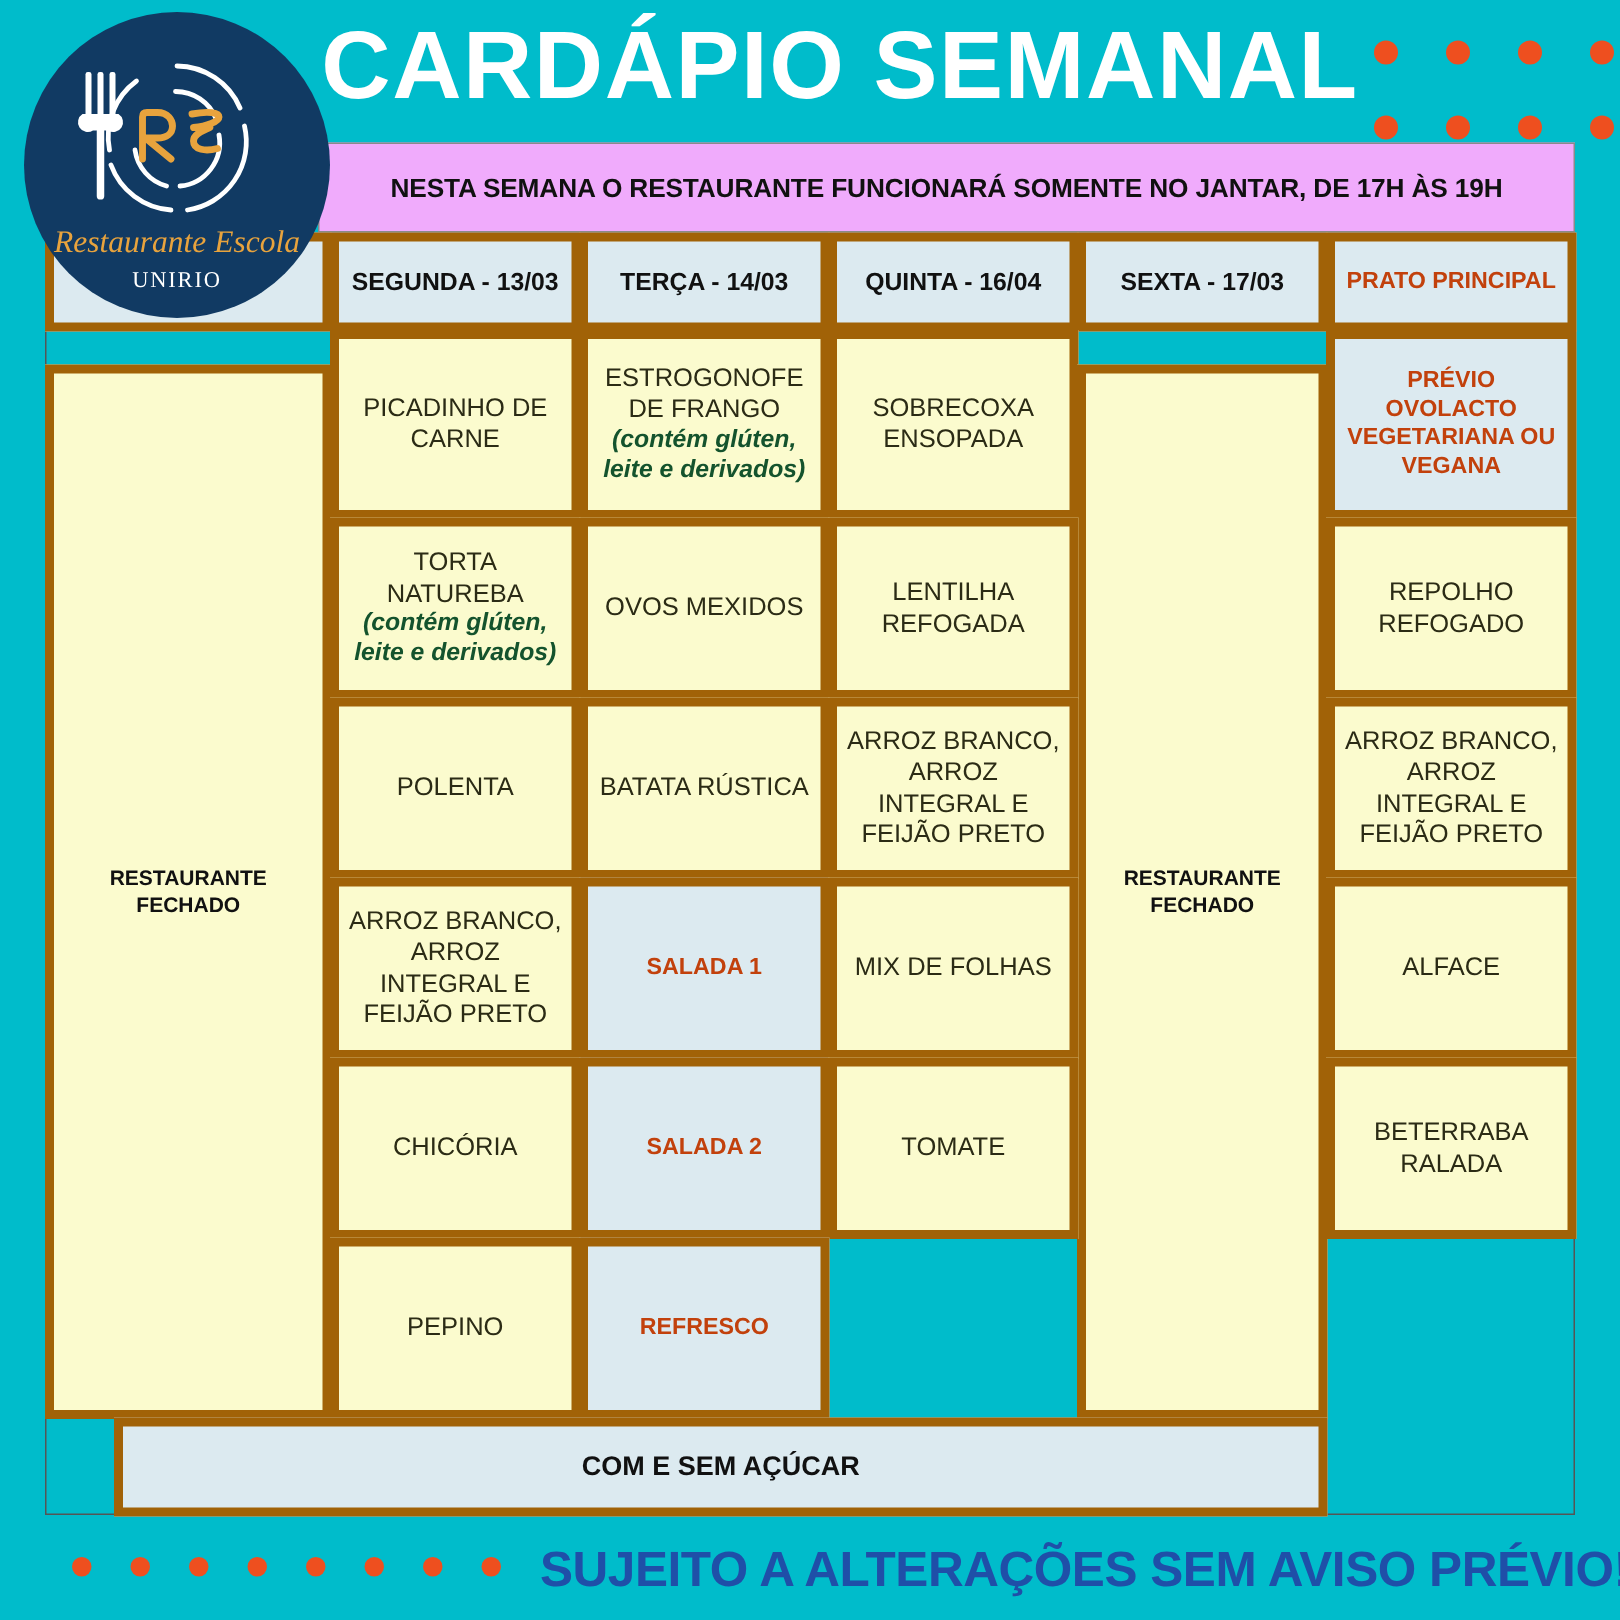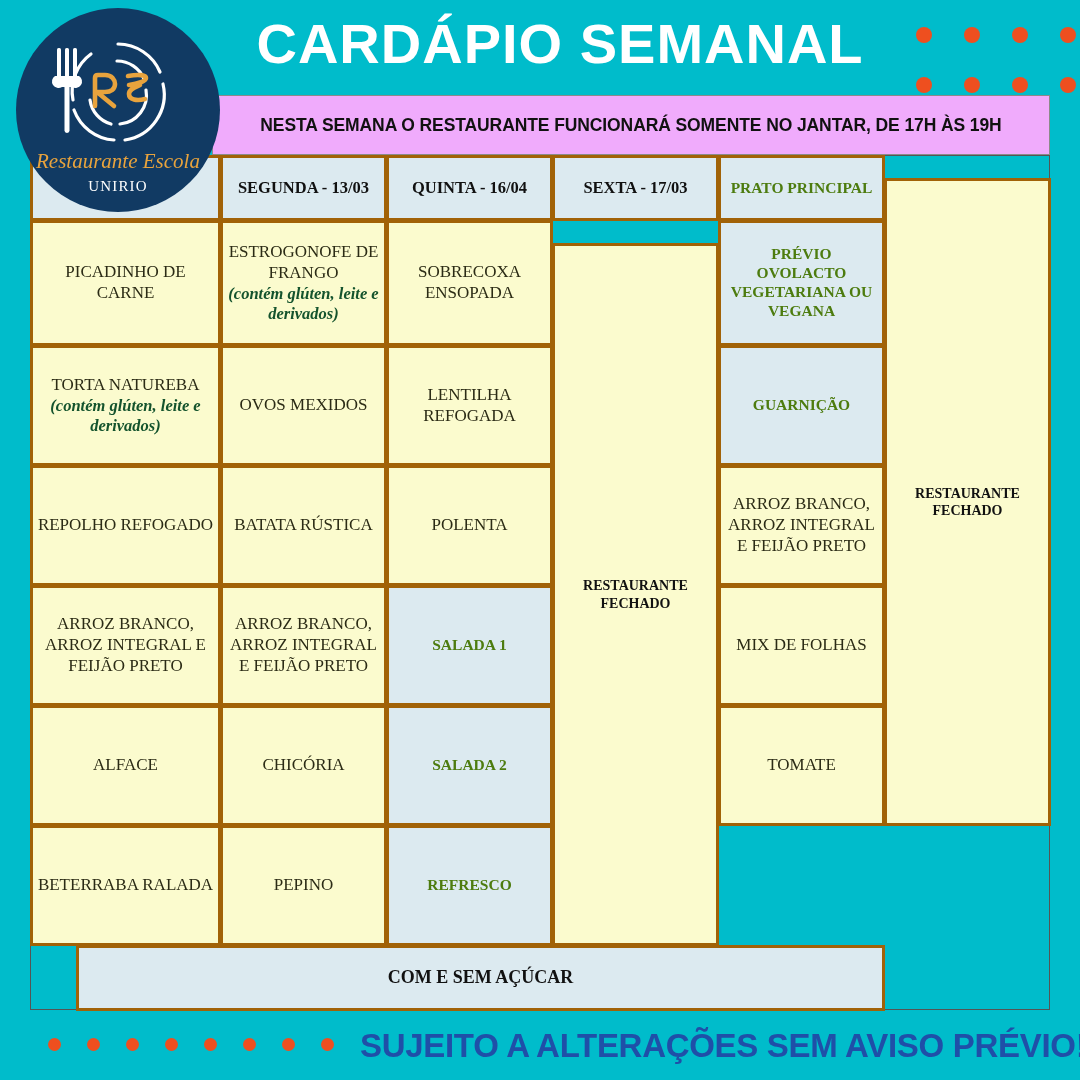--- a/index.html
+++ b/index.html
@@ -8,21 +8,21 @@
     background:#00BCCB;
     font-family:"Liberation Sans", sans-serif;
     position:relative;
   }
 
   
   #header{position:absolute;left:0;top:0;width:1080px;height:95px;}
   #title{
     position:absolute;left:250px;top:4px;width:620px;height:78px;
     display:flex;align-items:center;justify-content:center;
-    color:#ffffff;font-size:56px;font-weight:bold;letter-spacing:1px;
+    color:#ffffff;font-size:64px;font-weight:bold;letter-spacing:1px;
     white-space:nowrap;
   }
   #dotgrid{
     position:absolute;left:900px;top:10px;
     display:grid;grid-template-columns:repeat(4,48px);grid-template-rows:repeat(2,50px);
   }
   #dotgrid .dot{width:16px;height:16px;border-radius:50%;background:#EE4F1F;
     align-self:center;justify-self:center;}
 
   
@@ -43,26 +43,26 @@
 
   
   #table{
     position:absolute;left:30px;top:155px;width:1020px;height:855px;
     display:grid;
     grid-template-columns:190px 166px 166px 166px 166px 166px;
     grid-template-rows:65px 125px 120px 120px 120px 120px 120px 65px;
     border:1px solid #555;box-sizing:border-box;
   }
   .cell{
-    border:3px solid #a16207;box-sizing:border-box;margin:-1px 0 0 -1px;
+    border:6px solid #a16207;box-sizing:border-box;margin:-1px 0 0 -1px;
     display:flex;flex-direction:column;align-items:center;justify-content:center;
-    text-align:center;padding:2px 4px;line-height:1.22;font-family:Liberation Serif, serif;
+    text-align:center;padding:2px 4px;line-height:1.22;
   }
   .hdr{background:#DCEAF0;color:#111;font-weight:bold;font-size:16.5px;}
-  .rowlabel{background:#DCEAF0;color:#4d7c0f;font-weight:bold;font-size:15.5px;}
+  .rowlabel{background:#DCEAF0;color:#c2410c;font-weight:bold;font-size:15.5px;}
   .food{background:#FBFBCE;color:#2b2b15;font-size:17px;}
   .closed{background:#FBFBCE;color:#111;font-weight:bold;font-size:14px;margin-top:22px;}
   .drink{background:#DCEAF0;color:#111;font-weight:bold;font-size:18px;margin-left:45px;}
   .allergen{color:#14532d;font-weight:bold;font-style:italic;font-size:16.5px;line-height:1.2;}
 
   .span6{grid-row:span 6;}
   .span5{grid-column:span 5;}
 
   
   #footer{position:absolute;left:0;top:1016px;width:1080px;height:64px;}
@@ -124,20 +124,21 @@
 </div>
 
 <div id="banner">
   <span id="banner-text">NESTA SEMANA O RESTAURANTE FUNCIONARÁ SOMENTE NO JANTAR, DE 17H ÀS 19H</span>
 </div>
 
 <div id="table">
 
   <div class="cell hdr"></div>
   <div class="cell hdr">SEGUNDA - 13/03</div>
+  <div class="cell hdr">TERÇA - 14/03</div>
   <div class="cell hdr">QUINTA - 16/04</div>
   <div class="cell hdr">SEXTA - 17/03</div>
 
   <div class="cell rowlabel">PRATO PRINCIPAL</div>
   <div class="cell closed span6">RESTAURANTE FECHADO</div>
   <div class="cell food">PICADINHO DE CARNE</div>
   <div class="cell food">
     <span>ESTROGONOFE DE FRANGO</span>
     <span class="allergen">(contém glúten, leite e derivados)</span>
   </div>
@@ -145,24 +146,23 @@
   <div class="cell closed span6">RESTAURANTE FECHADO</div>
 
   <div class="cell rowlabel">PRÉVIO OVOLACTO VEGETARIANA OU VEGANA</div>
   <div class="cell food">
     <span>TORTA NATUREBA</span>
     <span class="allergen">(contém glúten, leite e derivados)</span>
   </div>
   <div class="cell food">OVOS MEXIDOS</div>
   <div class="cell food">LENTILHA REFOGADA</div>
 
-  <div class="cell rowlabel">GUARNIÇÃO</div>
   <div class="cell food">REPOLHO REFOGADO</div>
+  <div class="cell food">POLENTA</div>
   <div class="cell food">BATATA RÚSTICA</div>
-  <div class="cell food">POLENTA</div>
 
   <div class="cell food">ARROZ BRANCO, ARROZ INTEGRAL E FEIJÃO PRETO</div>
   <div class="cell food">ARROZ BRANCO, ARROZ INTEGRAL E FEIJÃO PRETO</div>
   <div class="cell food">ARROZ BRANCO, ARROZ INTEGRAL E FEIJÃO PRETO</div>
 
   <div class="cell rowlabel">SALADA 1</div>
   <div class="cell food">MIX DE FOLHAS</div>
   <div class="cell food">ALFACE</div>
   <div class="cell food">CHICÓRIA</div>
 

